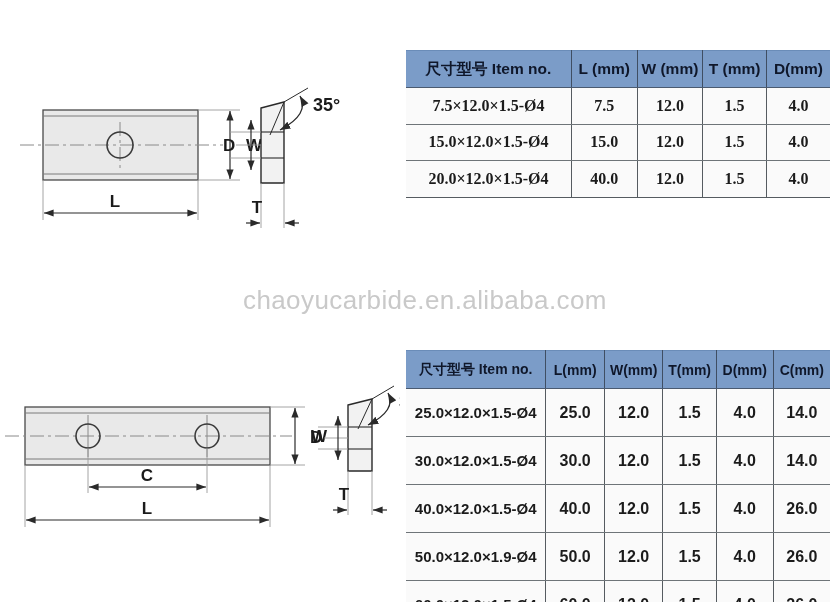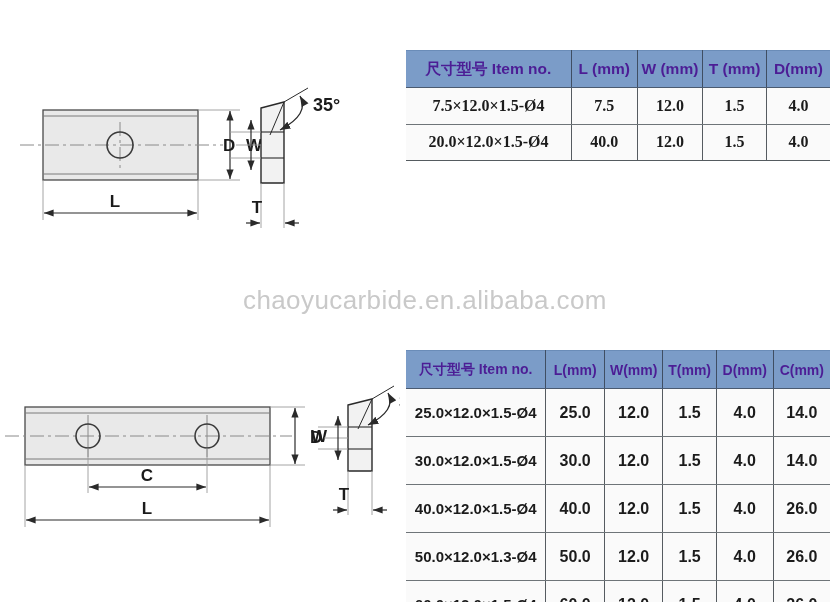--- a/index.html
+++ b/index.html
@@ -16,21 +16,21 @@
 
   
   .spec-table {
     position: absolute;
     border-collapse: collapse;
     table-layout: fixed;
     background: #fbfbfb;
   }
   .spec-table th {
     background: #7b9cc8;
-    color: #4c1d95;
+    color: #0f172a;
     font-weight: bold;
     border-right: 1px solid #3f4e63;
     border-bottom: 1px solid #4a5a70;
     border-top: 1px solid #6a8cb8;
     white-space: nowrap;
     text-align: center;
   }
   .spec-table th:last-child { border-right: none; }
   .spec-table td {
     border-right: 1px solid #555b60;
@@ -260,20 +260,27 @@
       </thead>
     <tbody>
         <tr>
           <td class="item">7.5×12.0×1.5-Ø4</td>
           <td>7.5</td>
           <td>12.0</td>
           <td>1.5</td>
           <td>4.0</td>
         </tr>
         <tr>
+          <td class="item">15.0×12.0×1.5-Ø4</td>
+          <td>15.0</td>
+          <td>12.0</td>
+          <td>1.5</td>
+          <td>4.0</td>
+        </tr>
+        <tr>
           <td class="item">20.0×12.0×1.5-Ø4</td>
           <td>40.0</td>
           <td>12.0</td>
           <td>1.5</td>
           <td>4.0</td>
         </tr>
       </tbody>
   </table>
 
   <table class="spec-table" id="table-two">
@@ -314,21 +321,21 @@
         </tr>
         <tr>
           <td class="item">40.0×12.0×1.5-Ø4</td>
           <td>40.0</td>
           <td>12.0</td>
           <td>1.5</td>
           <td>4.0</td>
           <td>26.0</td>
         </tr>
         <tr>
-          <td class="item">50.0×12.0×1.3-Ø4</td>
+          <td class="item">50.0×12.0×1.9-Ø4</td>
           <td>50.0</td>
           <td>12.0</td>
           <td>1.5</td>
           <td>4.0</td>
           <td>26.0</td>
         </tr>
         <tr>
           <td class="item">60.0×12.0×1.5-Ø4</td>
           <td>60.0</td>
           <td>12.0</td>

